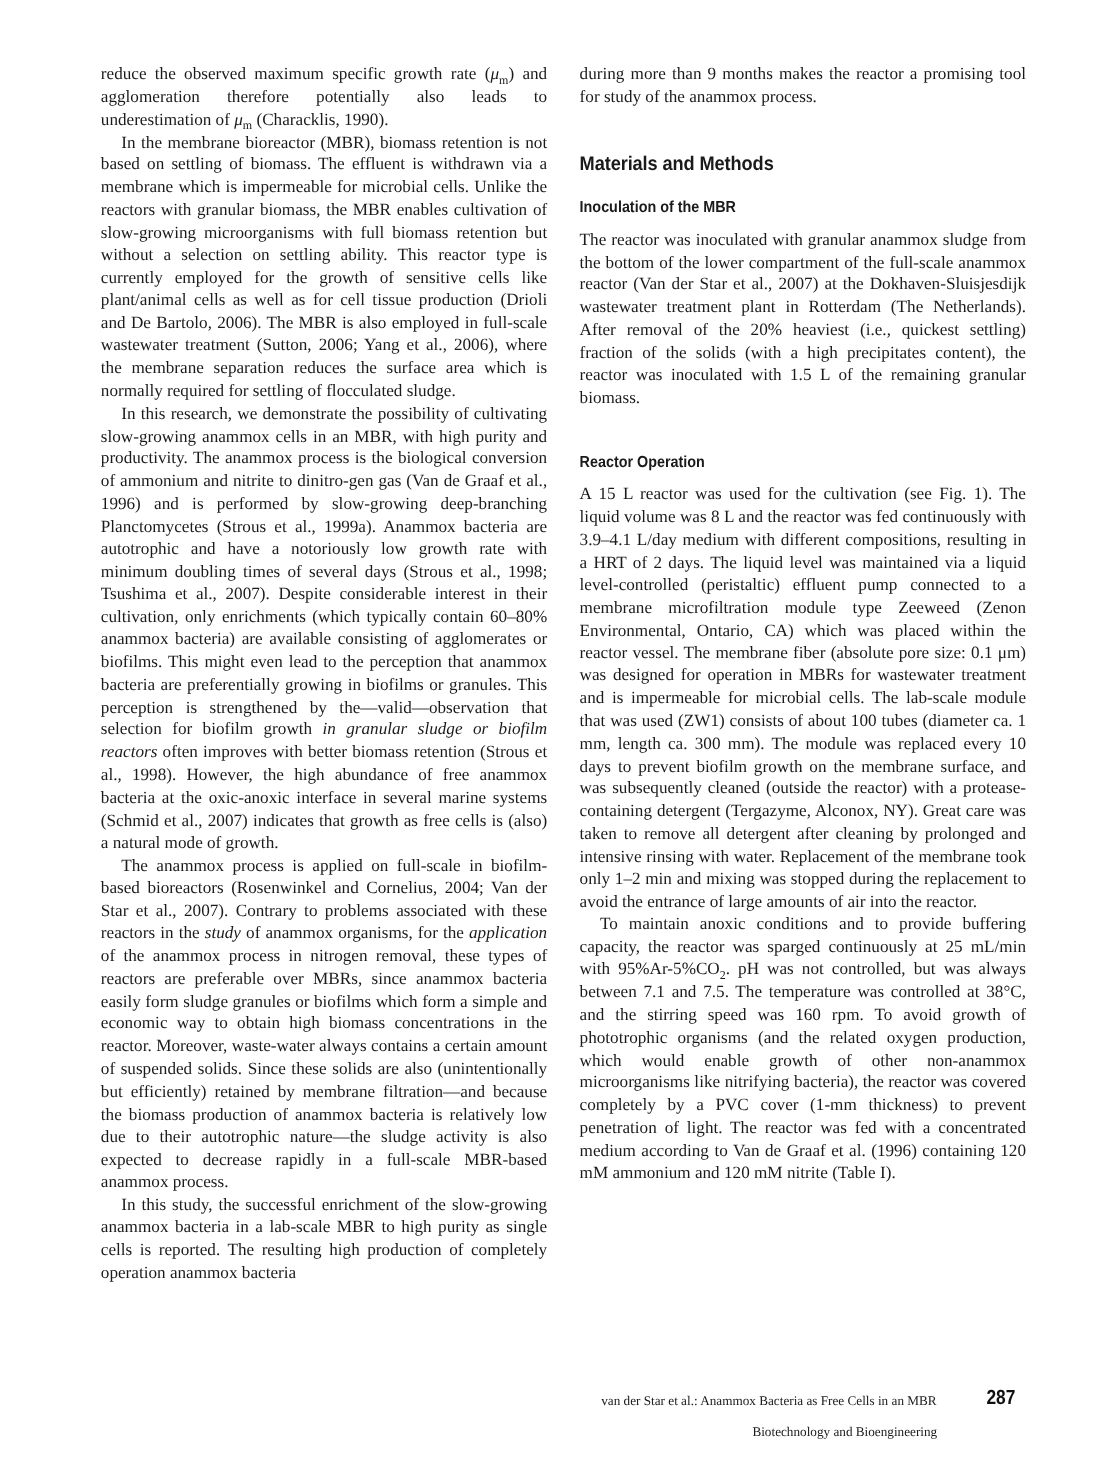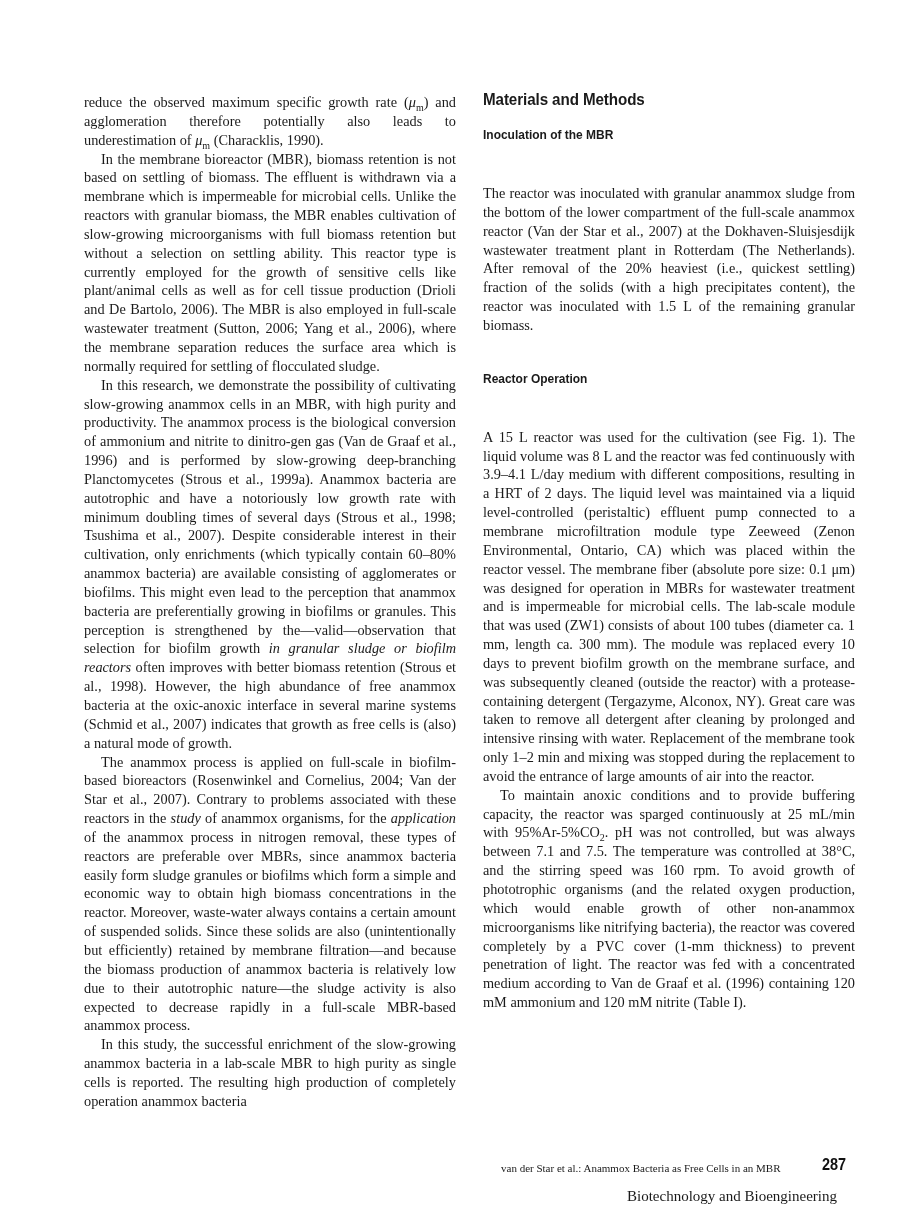--- a/index.html
+++ b/index.html
@@ -10,21 +10,21 @@
     font-family: "Liberation Serif", "DejaVu Serif", serif;
     font-size: 14.3px;
     line-height: 18.85px;
     text-align: justify;
     hyphens: manual;
   }
   .col-left { left: 84px; width: 372px; }
   .col-right { left: 483px; width: 372px; }
   .col p { margin: 0; }
   .col p.indent { text-indent: 17px; }
-  .col p.noindent { text-indent: 0; margin-top: 40px; }
+  .col p.noindent { text-indent: 0; }
   .col h2 {
     font-family: "Liberation Sans", "DejaVu Sans", sans-serif;
     font-weight: bold;
     font-size: 16.5px;
     margin: 36px 0 0 0;
     line-height: 20px;
     letter-spacing: -0.1px;
     transform: scaleX(0.92);
     transform-origin: left center;
   }
@@ -56,37 +56,38 @@
     font-size: 17px;
     transform: scaleX(0.85);
     transform-origin: left center;
     color: #111;
   }
   .footer-journal {
     position: absolute;
     left: 627px;
     top: 1188px;
     font-family: "Liberation Serif", "DejaVu Serif", serif;
-    font-size: 15px;
+    font-size: 11px;
     color: #1a1a1a;
   }
   sub { font-size: 70%; line-height: 0; }
 </style>
 </head>
 <body>
 
 <div class="col col-left">
   <p class="noindent"><span>reduce the observed maximum specific growth rate (</span><i>μ</i><sub>m</sub><span>) and agglomeration therefore potentially also leads to underestimation of </span><i>μ</i><sub>m</sub><span> (Characklis, 1990).</span></p>
   <p class="indent">In the membrane bioreactor (MBR), biomass retention is not based on settling of biomass. The effluent is withdrawn via a membrane which is impermeable for microbial cells. Unlike the reactors with granular biomass, the MBR enables cultivation of slow-growing microorganisms with full biomass retention but without a selection on settling ability. This reactor type is currently employed for the growth of sensitive cells like plant/animal cells as well as for cell tissue production (Drioli and De Bartolo, 2006). The MBR is also employed in full-scale wastewater treatment (Sutton, 2006; Yang et al., 2006), where the membrane separation reduces the surface area which is normally required for settling of flocculated sludge.</p>
   <p class="indent"><span>In this research, we demonstrate the possibility of cultivating slow-growing anammox cells in an MBR, with high purity and productivity. The anammox process is the biological conversion of ammonium and nitrite to dinitro-gen gas (Van de Graaf et al., 1996) and is performed by slow-growing deep-branching Planctomycetes (Strous et al., 1999a). Anammox bacteria are autotrophic and have a notoriously low growth rate with minimum doubling times of several days (Strous et al., 1998; Tsushima et al., 2007). Despite considerable interest in their cultivation, only enrichments (which typically contain 60–80% anammox bacteria) are available consisting of agglomerates or biofilms. This might even lead to the perception that anammox bacteria are preferentially growing in biofilms or granules. This perception is strengthened by the—valid—observation that selection for biofilm growth </span><em>in granular sludge or biofilm reactors</em><span> often improves with better biomass retention (Strous et al., 1998). However, the high abundance of free anammox bacteria at the oxic-anoxic interface in several marine systems (Schmid et al., 2007) indicates that growth as free cells is (also) a natural mode of growth.</span></p>
   <p class="indent"><span>The anammox process is applied on full-scale in biofilm-based bioreactors (Rosenwinkel and Cornelius, 2004; Van der Star et al., 2007). Contrary to problems associated with these reactors in the </span><em>study</em><span> of anammox organisms, for the </span><em>application</em><span> of the anammox process in nitrogen removal, these types of reactors are preferable over MBRs, since anammox bacteria easily form sludge granules or biofilms which form a simple and economic way to obtain high biomass concentrations in the reactor. Moreover, waste-water always contains a certain amount of suspended solids. Since these solids are also (unintentionally but efficiently) retained by membrane filtration—and because the biomass production of anammox bacteria is relatively low due to their autotrophic nature—the sludge activity is also expected to decrease rapidly in a full-scale MBR-based anammox process.</span></p>
   <p class="indent">In this study, the successful enrichment of the slow-growing anammox bacteria in a lab-scale MBR to high purity as single cells is reported. The resulting high production of completely operation anammox bacteria</p>
 </div>
 
 <div class="col col-right">
+  <p class="noindent">during more than 9 months makes the reactor a promising tool for study of the anammox process.</p>
   <h2>Materials and Methods</h2>
   <h3>Inoculation of the MBR</h3>
   <p class="noindent">The reactor was inoculated with granular anammox sludge from the bottom of the lower compartment of the full-scale anammox reactor (Van der Star et al., 2007) at the Dokhaven-Sluisjesdijk wastewater treatment plant in Rotterdam (The Netherlands). After removal of the 20% heaviest (i.e., quickest settling) fraction of the solids (with a high precipitates content), the reactor was inoculated with 1.5 L of the remaining granular biomass.</p>
   <h3 class="spaced">Reactor Operation</h3>
   <p class="noindent">A 15 L reactor was used for the cultivation (see Fig. 1). The liquid volume was 8 L and the reactor was fed continuously with 3.9–4.1 L/day medium with different compositions, resulting in a HRT of 2 days. The liquid level was maintained via a liquid level-controlled (peristaltic) effluent pump connected to a membrane microfiltration module type Zeeweed (Zenon Environmental, Ontario, CA) which was placed within the reactor vessel. The membrane fiber (absolute pore size: 0.1 μm) was designed for operation in MBRs for wastewater treatment and is impermeable for microbial cells. The lab-scale module that was used (ZW1) consists of about 100 tubes (diameter ca. 1 mm, length ca. 300 mm). The module was replaced every 10 days to prevent biofilm growth on the membrane surface, and was subsequently cleaned (outside the reactor) with a protease-containing detergent (Tergazyme, Alconox, NY). Great care was taken to remove all detergent after cleaning by prolonged and intensive rinsing with water. Replacement of the membrane took only 1–2 min and mixing was stopped during the replacement to avoid the entrance of large amounts of air into the reactor.</p>
   <p class="indent"><span>To maintain anoxic conditions and to provide buffering capacity, the reactor was sparged continuously at 25 mL/min with 95%Ar-5%CO</span><sub>2</sub><span>. pH was not controlled, but was always between 7.1 and 7.5. The temperature was controlled at 38°C, and the stirring speed was 160 rpm. To avoid growth of phototrophic organisms (and the related oxygen production, which would enable growth of other non-anammox microorganisms like nitrifying bacteria), the reactor was covered completely by a PVC cover (1-mm thickness) to prevent penetration of light. The reactor was fed with a concentrated medium according to Van de Graaf et al. (1996) containing 120 mM ammonium and 120 mM nitrite (Table I).</span></p>
 </div>
 
 <div class="footer-running">van der Star et al.: Anammox Bacteria as Free Cells in an MBR</div>
 <div class="footer-page">287</div>

